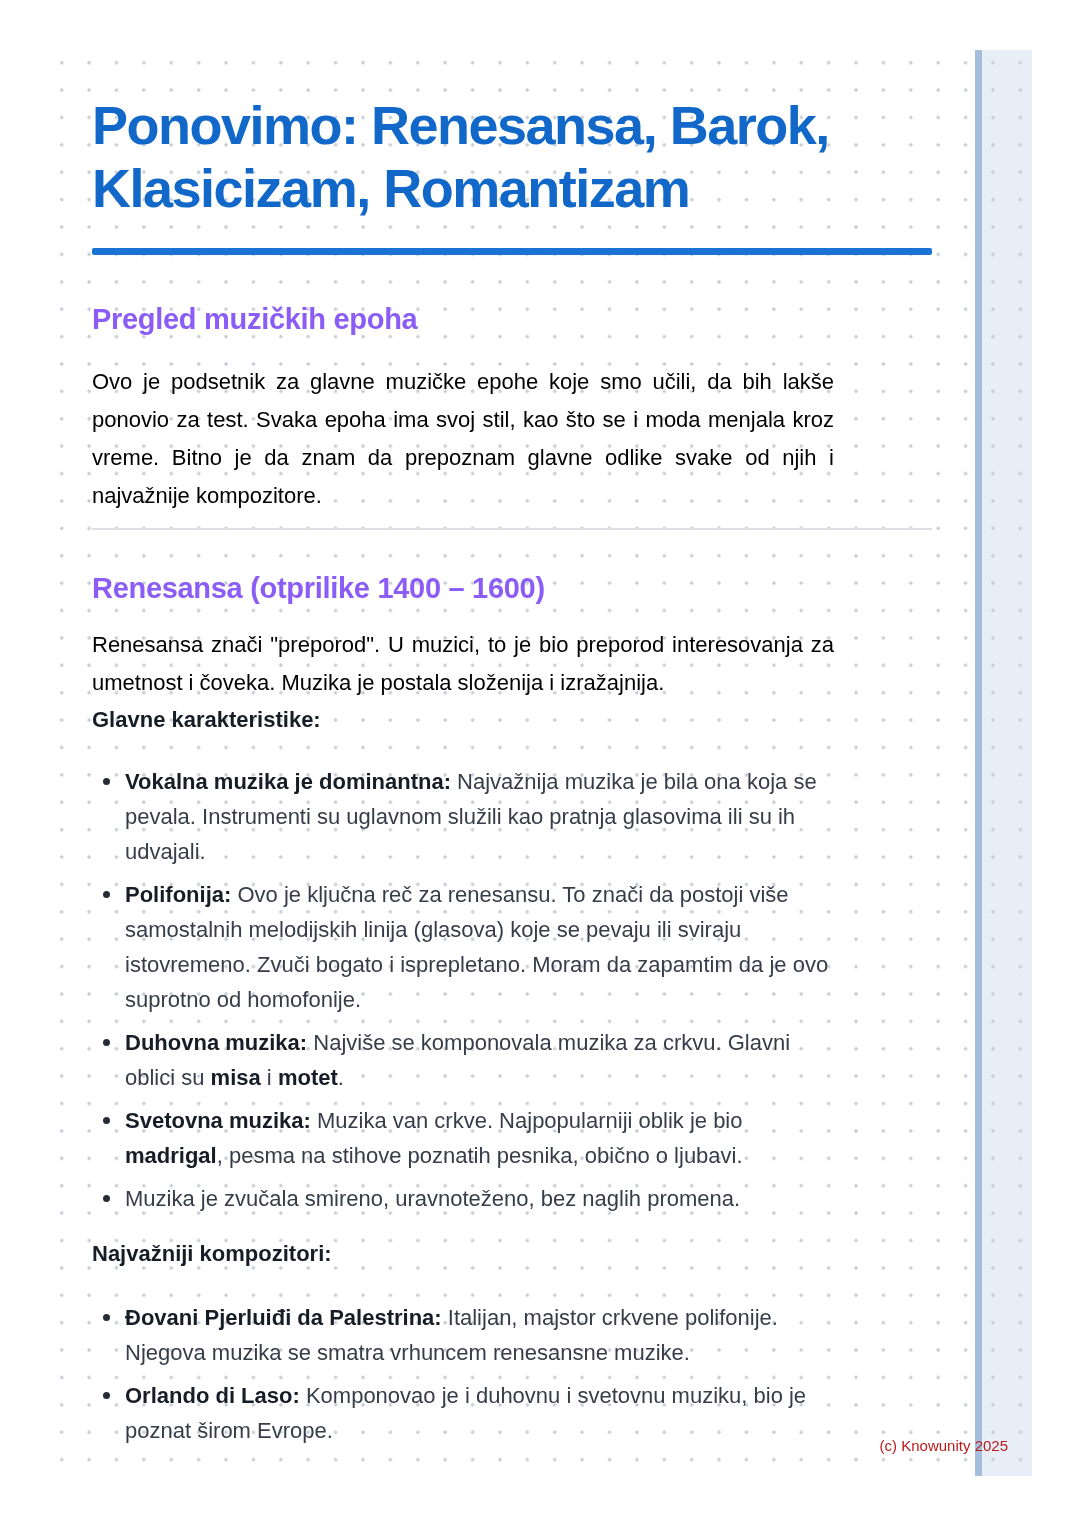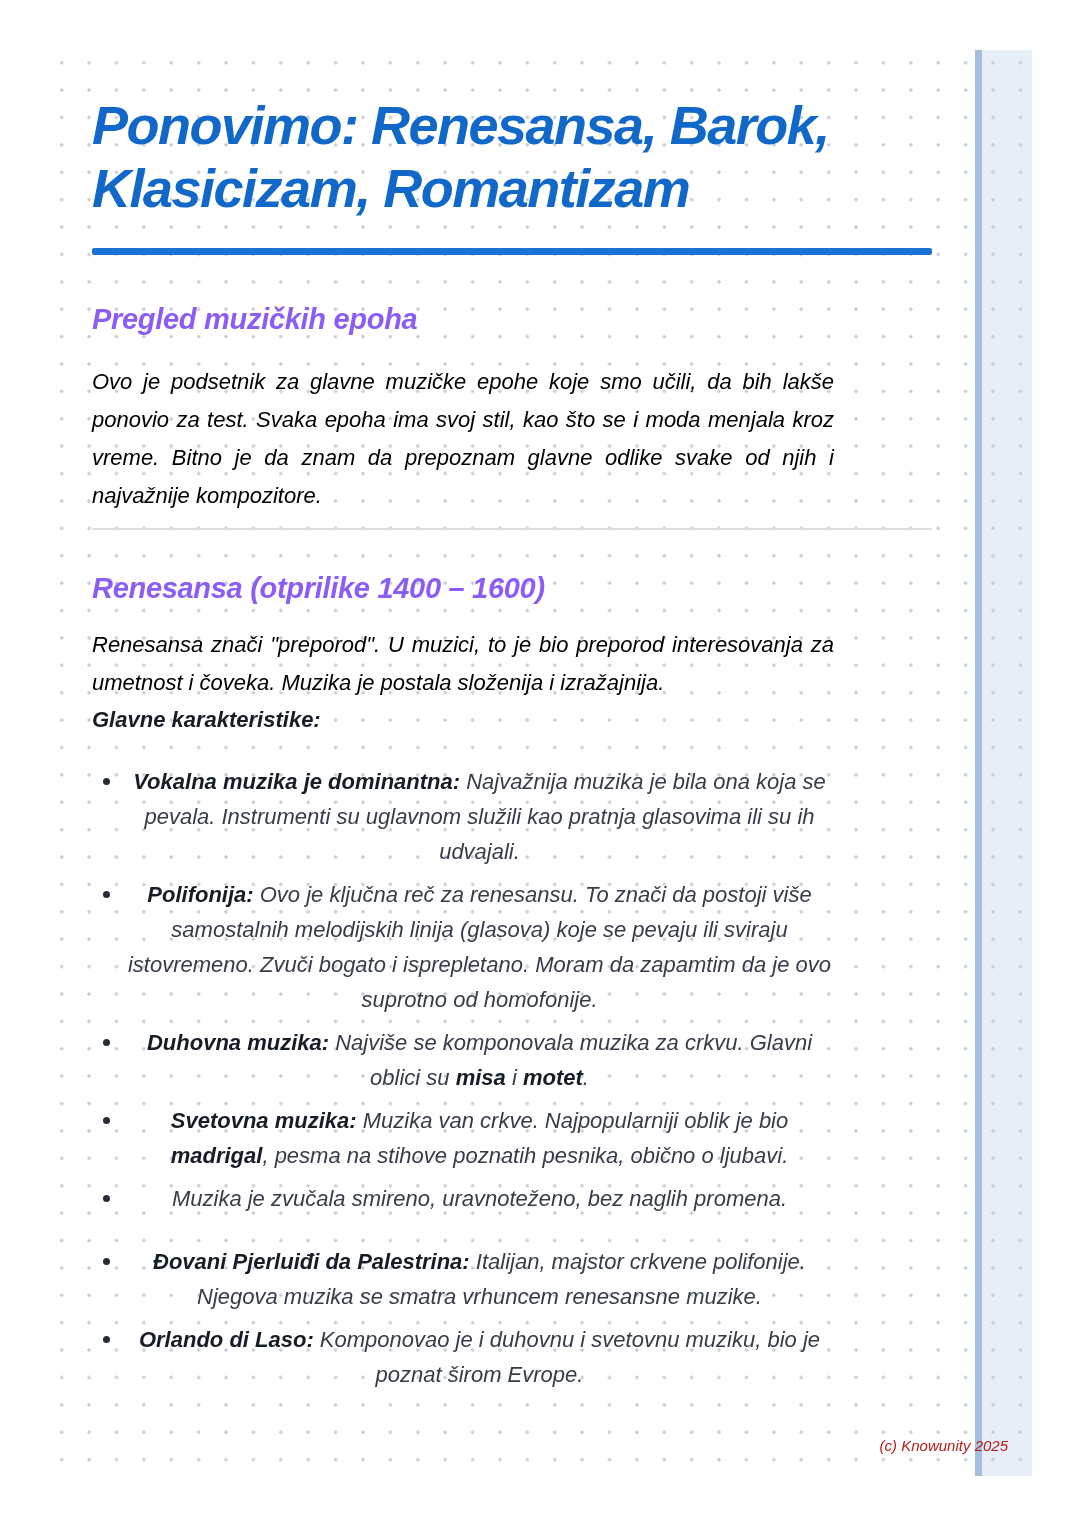--- a/index.html
+++ b/index.html
@@ -4,21 +4,20 @@
 <style>
   * { margin: 0; padding: 0; box-sizing: border-box; }
   html, body { background: #ffffff; }
   .sheet {
     position: relative;
     width: 1080px;
     height: 1528px;
     background: #ffffff;
     overflow: hidden;
     font-family: "Liberation Sans", sans-serif;
-    font-style: italic;
   }
   
   .dots-bg {
     position: absolute;
     left: 55px; top: 50px;
     width: 977px; height: 1426px;
     background-image: radial-gradient(circle, #c9ced6 1.5px, transparent 1.7px);
     background-size: 27.4px 27.4px;
     background-position: -7px -1px;
     z-index: 1;
@@ -87,21 +86,20 @@
     font-size: 22px;
     line-height: 36px;
     font-weight: 700;
     color: #171d26;
   }
   p.label.second { margin-top: 20px; }
   ul.blist {
     list-style: none;
     width: 742px;
     margin-top: 26px;
-    text-align: center;
   }
   ul.blist.composers { margin-top: 28px; }
   ul.blist li {
     position: relative;
     padding-left: 33px;
     font-size: 22px;
     line-height: 35px;
     color: #363d49;
     margin-bottom: 8px;
   }
@@ -147,20 +145,21 @@
 
     <p class="label">Glavne karakteristike:</p>
     <ul class="blist">
       <li><b>Vokalna muzika je dominantna:</b> Najvažnija muzika je bila ona koja se pevala. Instrumenti su uglavnom služili kao pratnja glasovima ili su ih udvajali.</li>
       <li><b>Polifonija:</b> Ovo je ključna reč za renesansu. To znači da postoji više samostalnih melodijskih linija (glasova) koje se pevaju ili sviraju istovremeno. Zvuči bogato i isprepletano. Moram da zapamtim da je ovo suprotno od homofonije.</li>
       <li><b>Duhovna muzika:</b> Najviše se komponovala muzika za crkvu. Glavni oblici su <b>misa</b> i <b>motet</b>.</li>
       <li><b>Svetovna muzika:</b> Muzika van crkve. Najpopularniji oblik je bio <b>madrigal</b>, pesma na stihove poznatih pesnika, obično o ljubavi.</li>
       <li>Muzika je zvučala smireno, uravnoteženo, bez naglih promena.</li>
     </ul>
 
+    <p class="label second">Najvažniji kompozitori:</p>
     <ul class="blist composers">
       <li><b>Đovani Pjerluiđi da Palestrina:</b> Italijan, majstor crkvene polifonije. Njegova muzika se smatra vrhuncem renesansne muzike.</li>
       <li><b>Orlando di Laso:</b> Komponovao je i duhovnu i svetovnu muziku, bio je poznat širom Evrope.</li>
     </ul>
   </div>
 
   <div class="footer">(c) Knowunity 2025</div>
 </div>
 
 </body></html>

